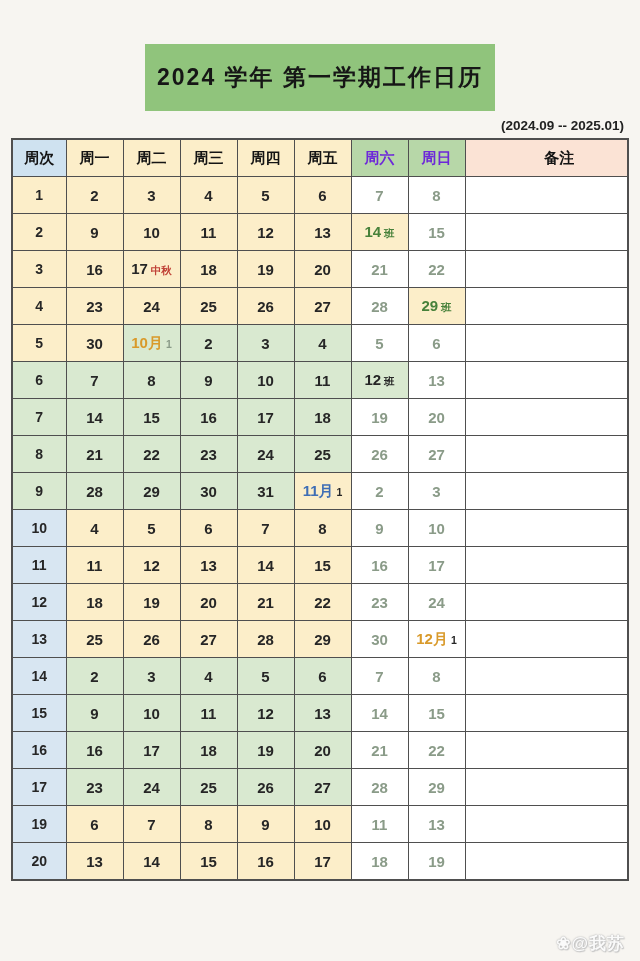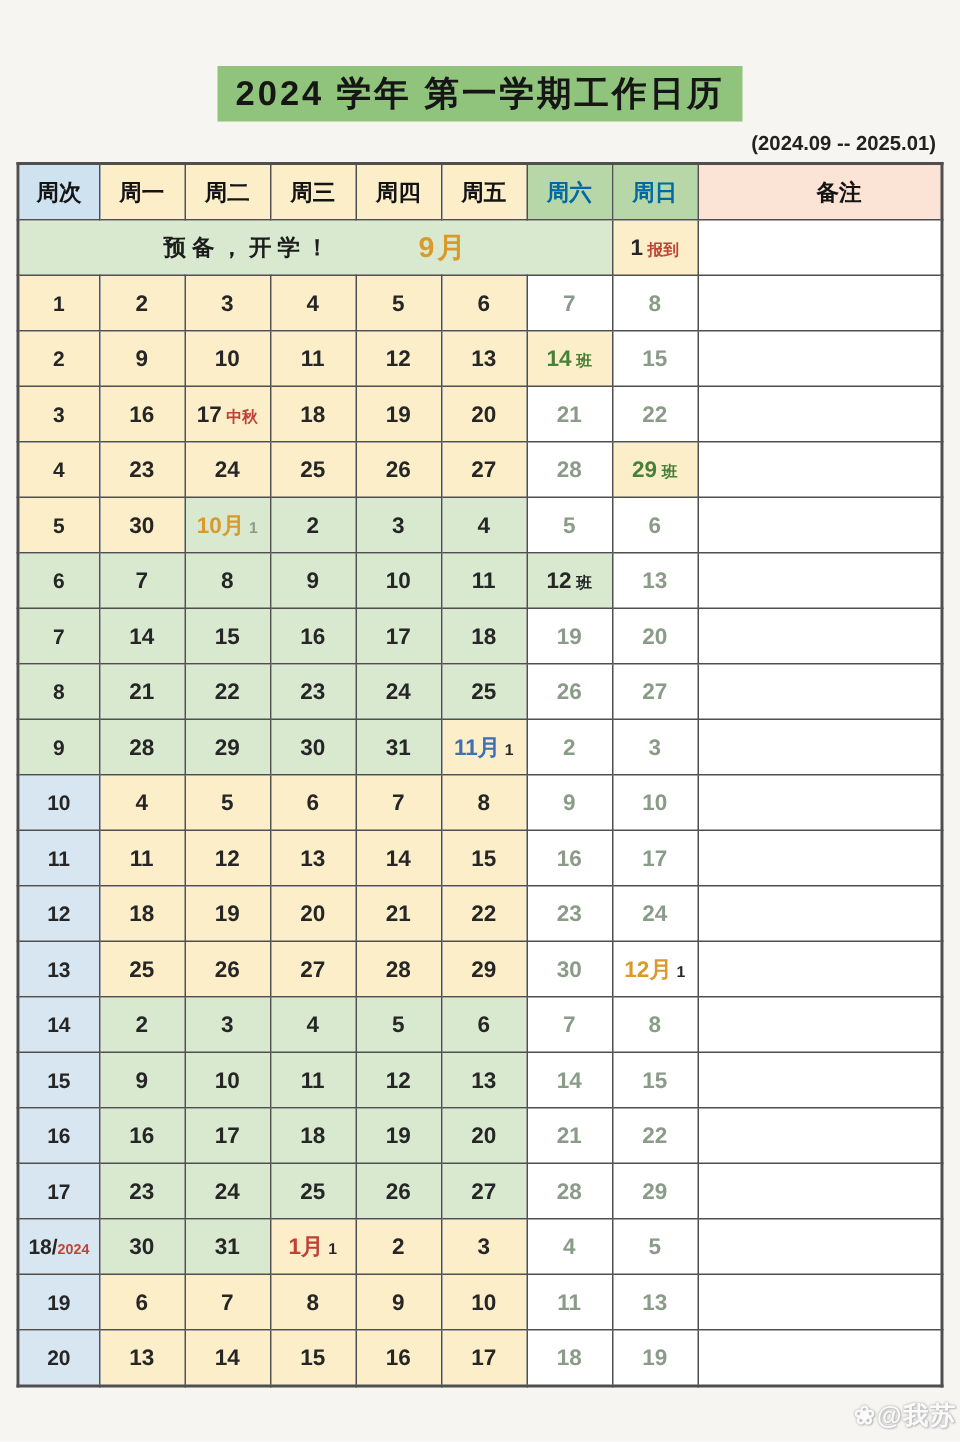--- a/index.html
+++ b/index.html
@@ -11,38 +11,38 @@
   }
   html,body{margin:0;padding:0;}
   body{
     width:640px;height:961px;background:var(--page);
     font-family:"Liberation Sans", sans-serif;position:relative;overflow:hidden;
   }
   .title-band{text-align:center;padding-top:44px;}
   .page-title{
     display:inline-block;background:var(--titlebg);color:#161616;
     font-size:23px;font-weight:bold;letter-spacing:2px;
-    padding:3px 12px;margin:0;
+    padding:18px 12px;margin:0;
   }
   .subtitle{
     text-align:right;font-size:13.5px;font-weight:bold;color:#222;
     margin:7px 16px 5px 0;
   }
   table.cal{
     border-collapse:collapse;table-layout:fixed;width:616px;margin:0 auto;
     background:var(--white);border:2px solid var(--border);
   }
   .cal th,.cal td{
     border:1px solid var(--border);text-align:center;padding:0;height:36px;
     overflow:hidden;white-space:nowrap;
   }
   .cal th{font-size:15px;font-weight:bold;color:#141414;text-align:center;}
   th.h-week{background:var(--headerblue);}
   th.h-wd{background:var(--yellow);}
-  th.h-we{background:var(--headergreen);color:#0369a1;}
+  th.h-we{background:var(--headergreen);color:#6d28d9;}
   th.h-remark{background:var(--headerpink);padding-left:26px;}
   .bg-y{background:var(--yellow);}
   .bg-g{background:var(--greencell);margin-top:20px;}
   .bg-b{background:var(--bluecell);}
   .bg-w{background:var(--white);}
   .c-dark{color:var(--dark);}
   .c-wk{color:var(--weekend);}
   .c-green{color:var(--greentext);}
   .c-red{color:var(--red);}
   .c-orange{color:var(--orange);}
@@ -53,21 +53,21 @@
   .wsub{font-size:9.5px;font-weight:700;}
   td.remark{background:var(--white);}
   .banner-cell{background:var(--greencell);}
   .banner-inner{display:flex;align-items:center;height:100%;}
   .banner-text{
     margin-left:96px;font-size:15px;font-weight:bold;color:#1c1c1c;
     letter-spacing:4px;
   }
   .banner-month{margin-left:56px;font-size:19px;font-weight:bold;color:var(--orange);letter-spacing:2px;}
   .watermark{
-    position:absolute;right:2px;bottom:6px;font-size:17px;font-weight:bold;
+    position:absolute;right:15px;bottom:6px;font-size:17px;font-weight:bold;
     color:rgba(255,255,255,0.92);
     text-shadow:0 0 1px #b9b9b9, 0 0 2px #b9b9b9, 1px 1px 1px #c9c9c9;
     letter-spacing:1px;
   }
 </style>
 </head>
 <body>
 
 <div class="title-band">
   <h1 class="page-title">2024 学年 第一学期工作日历</h1>
@@ -93,32 +93,20 @@
       <th class="h-wd">周二</th>
       <th class="h-wd">周三</th>
       <th class="h-wd">周四</th>
       <th class="h-wd">周五</th>
       <th class="h-we">周六</th>
       <th class="h-we">周日</th>
       <th class="h-remark">备注</th>
     </tr>
   </thead>
   <tbody id="cal-body">
-    <tr>
-      <td colspan="7" class="banner-cell">
-        <div class="banner-inner">
-          <span class="banner-text">预备，开学！</span>
-          <span class="banner-month">9月</span>
-        </div>
-      </td>
-      <td class="day bg-y">
-        <span class="c-dark">1</span><span class="tag c-red">报到</span>
-      </td>
-      <td class="remark"></td>
-    </tr>
   <tr>
         <td class="weekcell bg-y c-dark"><span>1</span></td>
         <td class="day bg-y"><span class="c-dark">2</span></td>
         <td class="day bg-y"><span class="c-dark">3</span></td>
         <td class="day bg-y"><span class="c-dark">4</span></td>
         <td class="day bg-y"><span class="c-dark">5</span></td>
         <td class="day bg-y"><span class="c-dark">6</span></td>
         <td class="day bg-w"><span class="c-wk">7</span></td>
         <td class="day bg-w"><span class="c-wk">8</span></td>
         <td class="remark"></td>
@@ -293,31 +281,20 @@
         <td class="day bg-g"><span class="c-dark">23</span></td>
         <td class="day bg-g"><span class="c-dark">24</span></td>
         <td class="day bg-g"><span class="c-dark">25</span></td>
         <td class="day bg-g"><span class="c-dark">26</span></td>
         <td class="day bg-g"><span class="c-dark">27</span></td>
         <td class="day bg-w"><span class="c-wk">28</span></td>
         <td class="day bg-w"><span class="c-wk">29</span></td>
         <td class="remark"></td>
       </tr>
       <tr>
-        <td class="weekcell bg-b c-red"><span>18/</span><span class="wsub c-red">2024</span></td>
-        <td class="day bg-g"><span class="c-dark">30</span></td>
-        <td class="day bg-g"><span class="c-dark">31</span></td>
-        <td class="day bg-y"><span class="c-red">1月</span><span class="tag c-dark">1</span></td>
-        <td class="day bg-y"><span class="c-dark">2</span></td>
-        <td class="day bg-y"><span class="c-dark">3</span></td>
-        <td class="day bg-w"><span class="c-wk">4</span></td>
-        <td class="day bg-w"><span class="c-wk">5</span></td>
-        <td class="remark"></td>
-      </tr>
-      <tr>
         <td class="weekcell bg-b c-dark"><span>19</span></td>
         <td class="day bg-y"><span class="c-dark">6</span></td>
         <td class="day bg-y"><span class="c-dark">7</span></td>
         <td class="day bg-y"><span class="c-dark">8</span></td>
         <td class="day bg-y"><span class="c-dark">9</span></td>
         <td class="day bg-y"><span class="c-dark">10</span></td>
         <td class="day bg-w"><span class="c-wk">11</span></td>
         <td class="day bg-w"><span class="c-wk">13</span></td>
         <td class="remark"></td>
       </tr>

